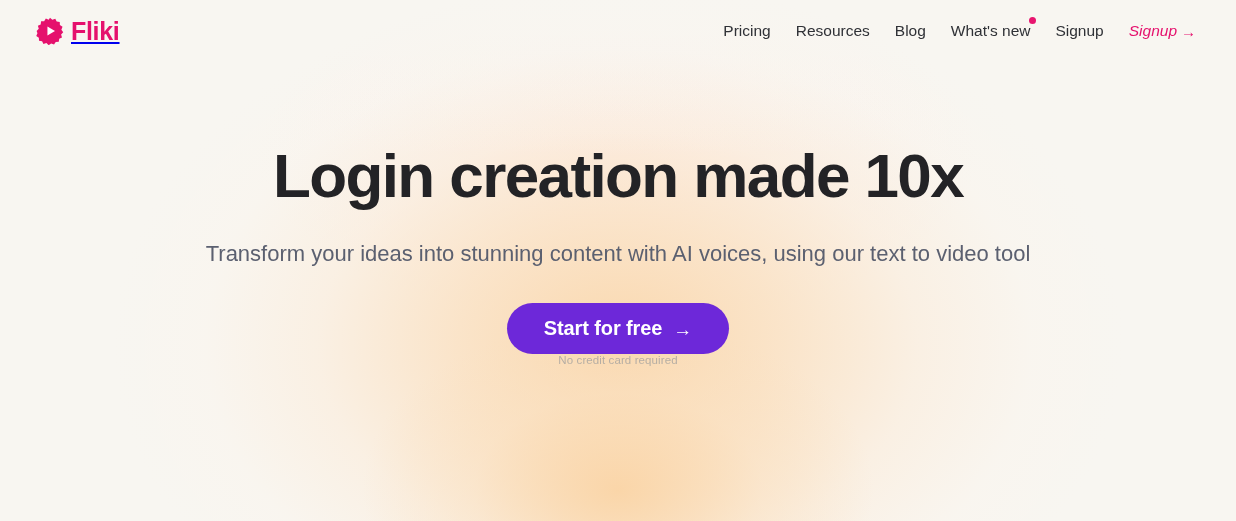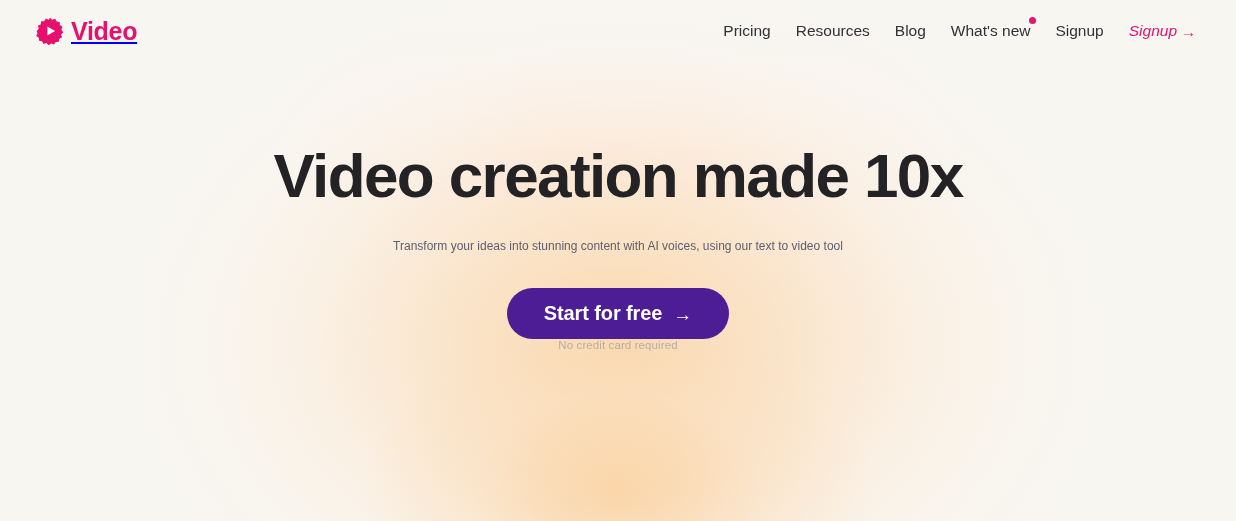--- a/index.html
+++ b/index.html
@@ -158,38 +158,38 @@
     font-weight: 700;
     letter-spacing: -1.6px;
     color: #232326;
     max-width: 900px;
     margin: 0 auto;
   }
   .hero-title .line { display: block; }
 
   .hero-subtitle {
     margin-top: 29px;
-    font-size: 12px;
+    font-size: 22px;
     line-height: 1.5;
     color: #5b6070;
     font-weight: 400;
   }
 
   .hero-cta-wrap {
     margin-top: 33px;
     display: flex;
     flex-direction: column;
     align-items: center;
   }
 
   .cta-button {
     display: inline-flex;
     align-items: center;
     gap: 11px;
-    background: #4c1d95;
+    background: #6d28d9;
     color: #ffffff;
     border: none;
     border-radius: 999px;
     padding: 15px 37px 16px 37px;
     font-family: inherit;
     font-size: 20px;
     font-weight: 700;
     letter-spacing: -0.1px;
     cursor: pointer;
     line-height: 1;
@@ -221,21 +221,21 @@
 
   <header class="site-header">
 
     <a class="brand" href="#">
       <span class="brand-mark-wrap">
         <svg class="brand-mark" viewBox="0 0 64 64" xmlns="http://www.w3.org/2000/svg" aria-hidden="true">
           <path fill="#e5116d" d="M32 1.5l5.3 4.6 6.8-1.9 3.2 6.3 7 .9.3 7.1 6 3.8-2.6 6.6 4.2 5.7-4.8 5.2 2 6.8-6.4 3.1-.9 7-7 .4-3.9 5.9-6.5-2.7-5.7 4.2-5.2-4.8-6.8 2-3.1-6.4-7-.9-.4-7-5.9-3.9 2.7-6.5L1.5 32l4.8-5.2-2-6.8 6.4-3.1.9-7 7-.4 3.9-5.9 6.5 2.7L32 1.5z"></path>
           <path fill="#ffffff" d="M26.2 21.6l17.2 10.3-17.2 10.4V21.6z"></path>
         </svg>
       </span>
-      <span class="brand-name">Video</span>
+      <span class="brand-name">Fliki</span>
     </a>
 
     <nav class="site-nav">
       <a class="nav-link" href="#">
         <span>Pricing</span>
       </a>
       <a class="nav-link" href="#">
         <span>Resources</span>
       </a>
       <a class="nav-link" href="#">
@@ -251,21 +251,21 @@
       <a class="nav-link is-accent" href="#">
         <span>Signup</span><span class="nav-arrow">→</span>
       </a>
     </nav>
 
   </header>
 
   <main class="hero">
 
     <h1 class="hero-title">
-      <span class="line">Video creation made 10x</span>
+      <span class="line">Login creation made 10x</span>
     </h1>
 
     <p class="hero-subtitle">Transform your ideas into stunning content with AI voices, using our text to video tool</p>
 
     <div class="hero-cta-wrap">
       <button class="cta-button" type="button">
         <span>Start for free</span>
           <span class="cta-arrow">→</span>
       </button>
       <div class="cta-note">No credit card required</div>

